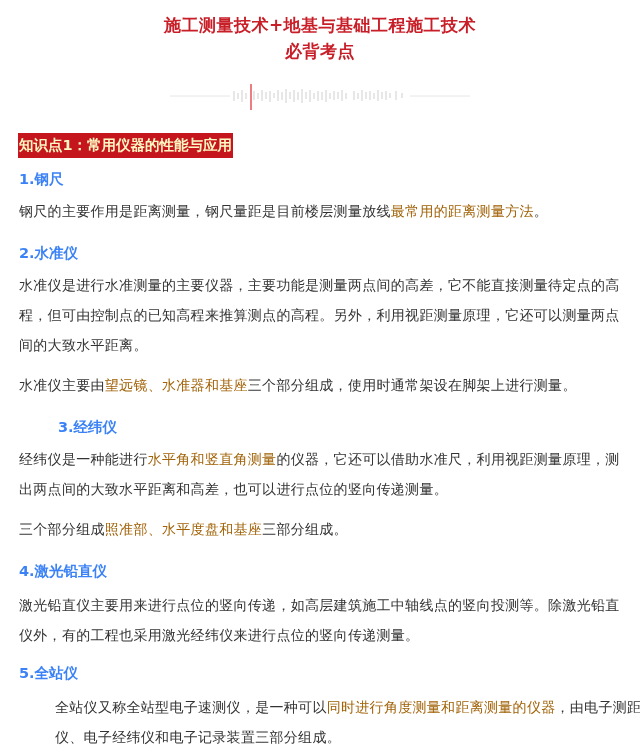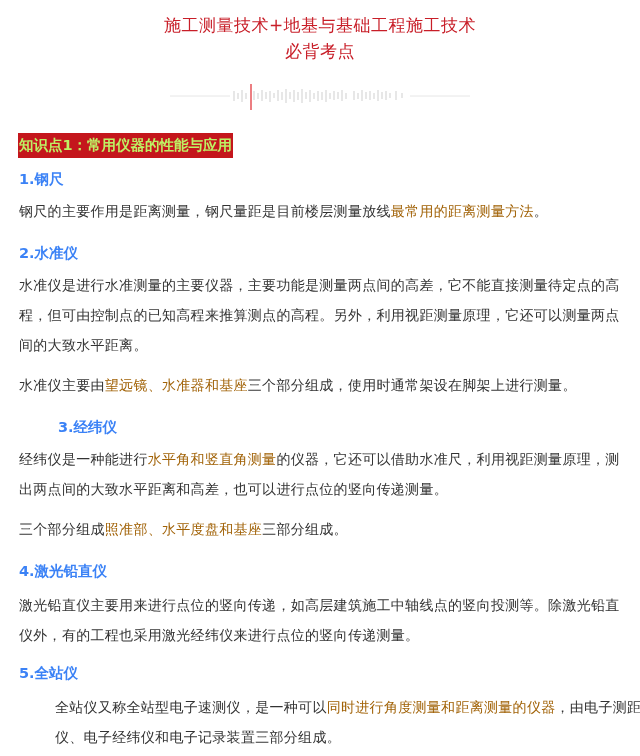--- a/index.html
+++ b/index.html
@@ -1,23 +1,23 @@
 <!DOCTYPE html>
 <html><head>
 <meta charset="utf-8">
 <style>
   html, body { margin:0; padding:0; background:#ffffff; }
   body { width:640px; height:756px; overflow:hidden; position:relative;
          font-family:"DejaVu Sans","Liberation Sans",sans-serif; color:#333; }
   .title { position:absolute; left:0; width:640px; text-align:center;
-           color:#c81e28; font-weight:normal; font-size:17px; letter-spacing:0.5px; }
+           color:#c81e28; font-weight:bold; font-size:17px; letter-spacing:0.5px; }
   .t1 { top:14px; }
   .t2 { top:40px; }
   .divider { position:absolute; top:84px; left:170px; width:300px; height:26px; }
-  .kp { position:absolute; top:133px; left:18px; background:#c4161c; color:#bef264;
+  .kp { position:absolute; top:133px; left:18px; background:#c4161c; color:#fef9c3;
         font-weight:bold; font-size:14.5px; padding:2px 1px 3px 1px; line-height:20px; }
   .h { position:absolute; left:19px; color:#3b82f6; font-weight:bold; font-size:14.5px; }
   .p { position:absolute; left:19px; width:606px; font-size:14px; line-height:30px;
        color:#333; letter-spacing:0.3px; }
   .red { color:#a16207; }
   .wm { position:absolute; right:14px; top:720px; font-size:11px; color:#444;
         font-style:italic; letter-spacing:0.5px;margin-top:48px; }
 </style>
 </head>
 <body>

